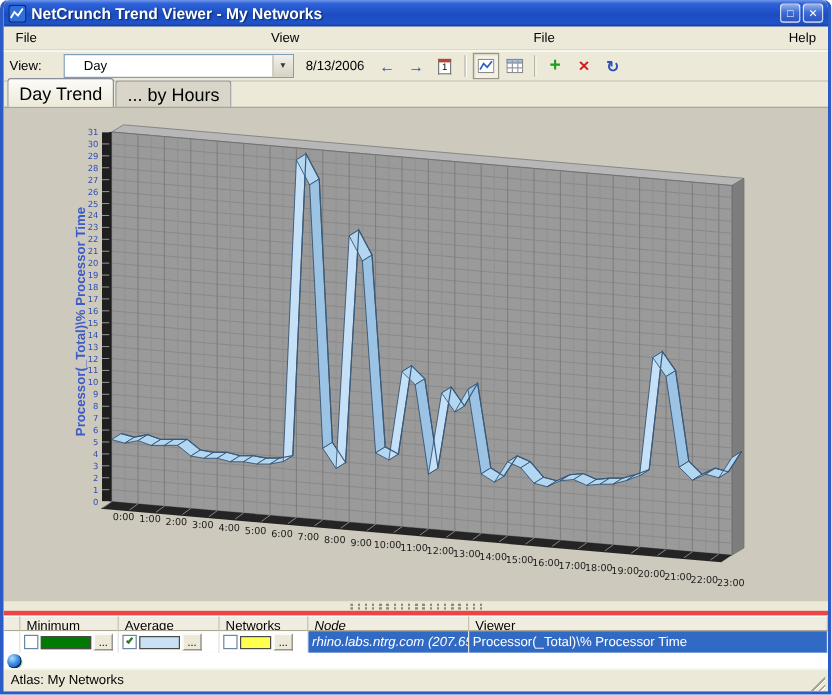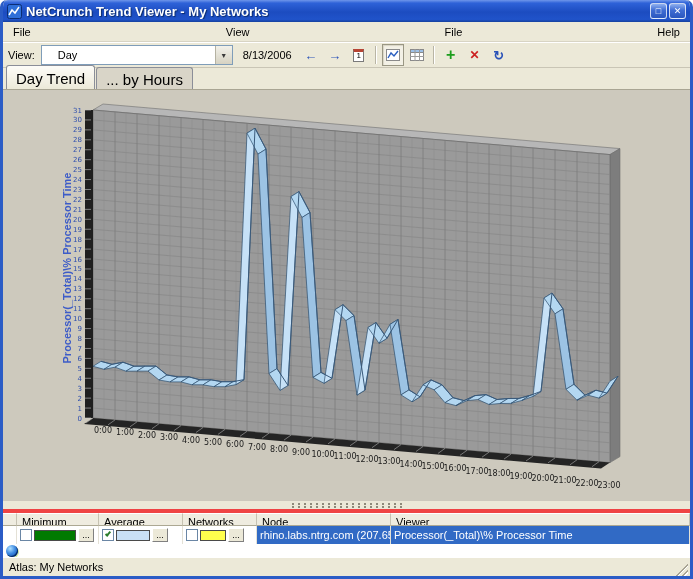--- a/index.html
+++ b/index.html
@@ -34,21 +34,21 @@
     color:#fff;font-size:9px;line-height:14px;text-align:center;cursor:default;
   }
   
   .menubar{height:20px;flex:0 0 20px;display:flex;align-items:center;padding:0 2px;border-bottom:1px solid #d8d4c4;justify-content:space-between;}
   .menu-item{padding:3px 8px;}
   
   .toolbar{
     height:26px;flex:0 0 26px;display:flex;align-items:center;gap:2px;padding:0 5px;
     border-top:1px solid #fff;border-bottom:1px solid #c9c5b5;
   }
-  .tb-label{margin-right:4px;}
+  .tb-label{margin-right:16px;}
   .combo{width:192px;height:20px;background:#fff;border:1px solid #7f9db9;display:flex;align-items:center;}
   .combo-text{flex:1;padding-left:16px;}
   .combo-arrow{width:17px;height:18px;background:linear-gradient(180deg,#f2f1ea,#d6d2c2);border-left:1px solid #b5b2a2;
     display:flex;align-items:center;justify-content:center;font-size:7px;color:#3a3a3a;}
   .tb-date{margin:0 6px 0 8px;}
   .tb-btn{
     width:22px;height:22px;border:1px solid transparent;background:transparent;
     display:flex;align-items:center;justify-content:center;padding:0;cursor:default;
   }
   .tb-btn.pressed{border:1px solid #9a9784;background:#f3f1e6;box-shadow:inset 1px 1px 1px #d9d5c5;}
@@ -75,21 +75,21 @@
   
   .legend-header{height:17px;flex:0 0 17px;display:flex;background:#efece0;border-top:4px solid #ef4444;}
   .lh-cell{border-right:1px solid #c6c2b2;border-bottom:1px solid #aca893;border-top:1px solid #fff;
     padding:2px 0 0 5px;white-space:nowrap;overflow:hidden;}
   .legend-row{height:18px;flex:0 0 18px;display:flex;background:#fff;align-items:center;}
   .lr-cell{height:18px;display:flex;align-items:center;gap:2px;padding-left:3px;border-right:1px solid #e4e1d6;overflow:hidden;}
   .w-sel{width:14px;flex:0 0 14px;}
   .w-min{width:82px;flex:0 0 82px;}
   .w-avg{width:84px;flex:0 0 84px;}
   .w-max{width:74px;flex:0 0 74px;}
-  .w-node{width:134px;flex:0 0 134px;}
+  .w-node{width:134px;flex:0 0 134px;font-style:italic;}
   .w-counter{flex:1 1 auto;}
   .checkbox{width:12px;height:12px;border:1px solid #6a86a5;background:#fff;position:relative;flex:0 0 12px;display:inline-block;}
   .checkbox .check{display:none;position:absolute;left:2px;top:2px;width:6px;height:3px;
     border-left:2px solid #2c7d2c;border-bottom:2px solid #2c7d2c;transform:rotate(-50deg);}
   .checkbox.checked .check{display:block;}
   .swatch{height:11px;border:1px solid #4a4a4a;display:inline-block;}
   .swatch.s-min{width:42px;}
   .swatch.s-avg{width:34px;}
   .swatch.s-max{width:26px;}
   .dots{width:16px;height:14px;font-size:9px;line-height:6px;padding:0;

